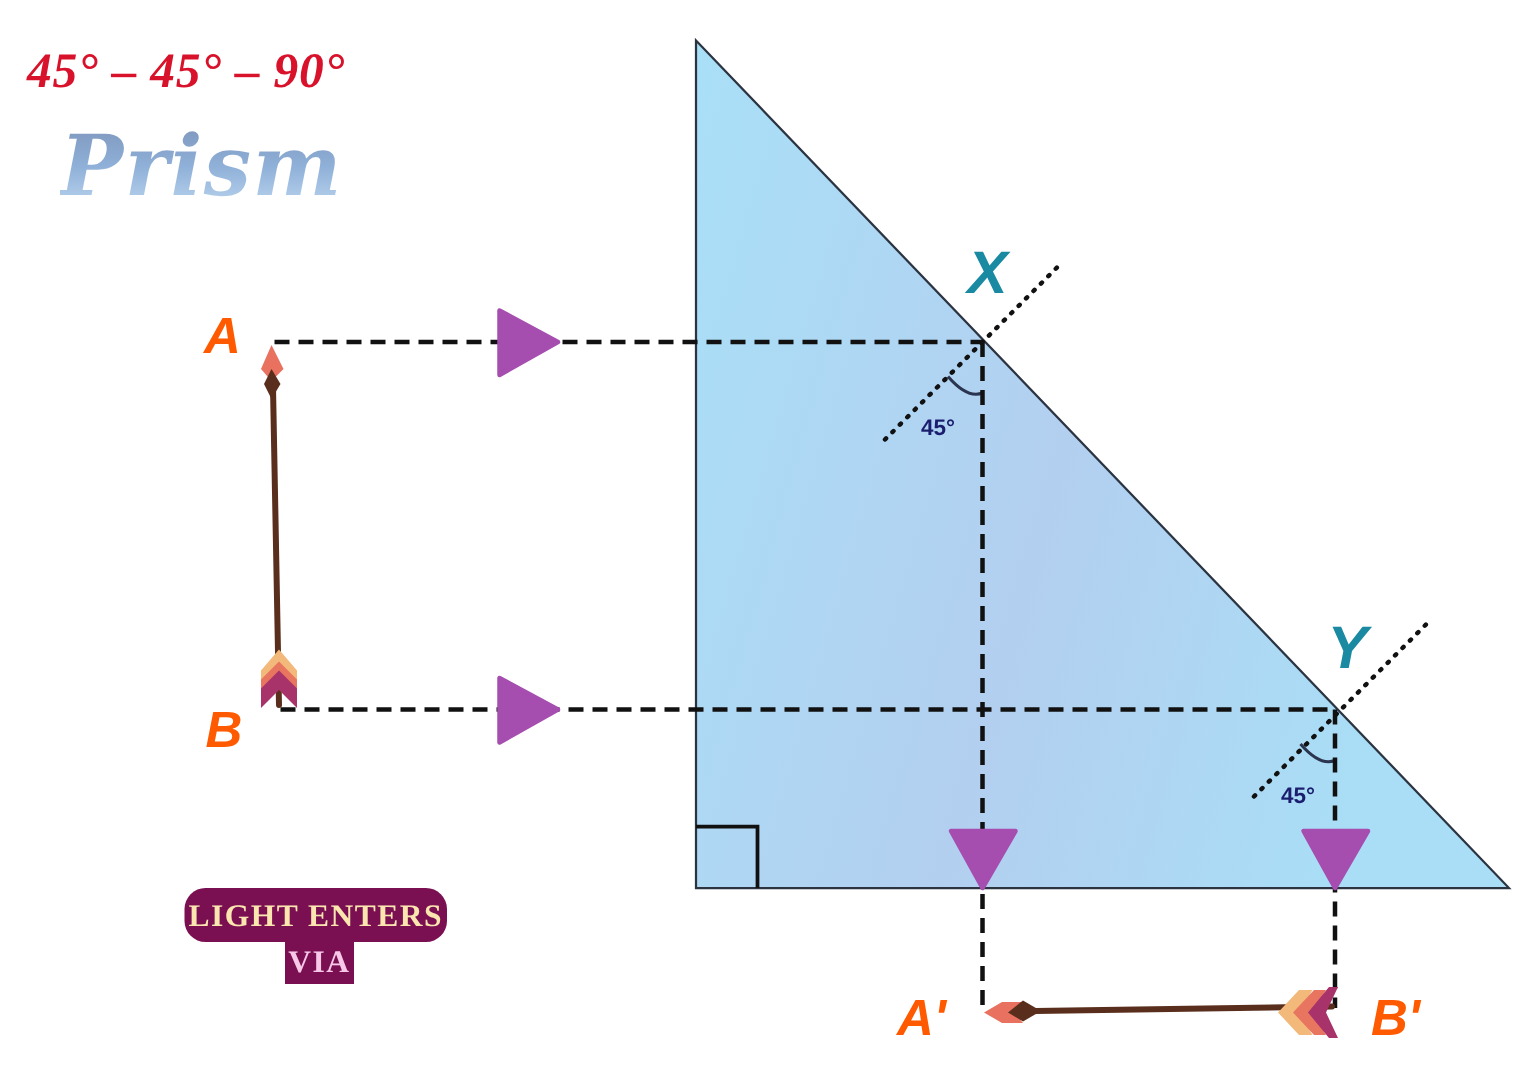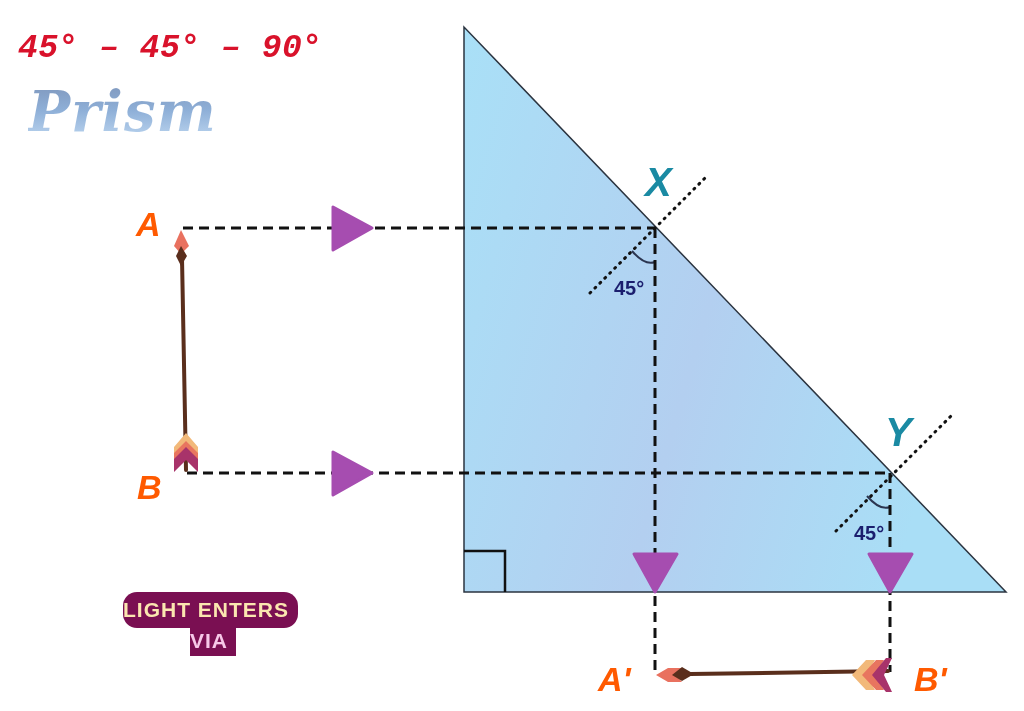--- a/index.html
+++ b/index.html
@@ -1,24 +1,24 @@
 <!DOCTYPE html>
 <html><head>
 <meta charset="utf-8">
 <style>
   html, body { margin:0; padding:0; background:#ffffff; }
   body { width:1024px; height:711px; position:relative; overflow:hidden; font-family:"Liberation Sans", sans-serif; }
   #stage { position:absolute; left:0; top:0; width:1024px; height:711px; }
-  .title-angles { position:absolute; left:18px; top:30px; font-family:Liberation Mono, monospace; font-weight:bold; font-style:italic; font-size:33px; color:#d9122b; letter-spacing:0.5px; white-space:nowrap; }
-  .title-prism { position:absolute; left:28px; top:78px; font-family:"DejaVu Serif", serif; font-weight:bold; font-style:italic; font-size:56px; letter-spacing:1px;
+  .title-angles { position:absolute; left:18px; top:30px; font-family:Liberation Serif, serif; font-weight:bold; font-style:italic; font-size:33px; color:#d9122b; letter-spacing:0.5px; white-space:nowrap; }
+  .title-prism { position:absolute; left:40px; top:78px; font-family:"DejaVu Serif", serif; font-weight:bold; font-style:italic; font-size:56px; letter-spacing:1px;
      background:linear-gradient(180deg,#7c93b8 0%,#8fb0d8 50%,#c3dbf3 100%); -webkit-background-clip:text; background-clip:text; color:transparent; }
   .lbl { position:absolute; font-family:"Liberation Sans", sans-serif; font-weight:bold; font-style:italic; color:#ff5a00; font-size:34px; line-height:1; }
   .pt-lbl { position:absolute; font-family:"Liberation Sans", sans-serif; font-weight:bold; font-style:italic; color:#1a8aa3; font-size:40px; line-height:1; }
-  .deg { position:absolute; font-family:"Liberation Sans", sans-serif; font-weight:bold; color:#1b1e6e; font-size:20px; line-height:1; }
-  .banner { position:absolute; font-family:Liberation Sans, sans-serif; font-weight:bold; background:#7a0f52; border-radius:14px; text-align:left; white-space:nowrap; letter-spacing:1px; }
+  .deg { position:absolute; font-family:"Liberation Sans", sans-serif; font-weight:bold; color:#1b1e6e; font-size:15px; line-height:1; }
+  .banner { position:absolute; font-family:Liberation Serif, serif; font-weight:bold; background:#7a0f52; border-radius:14px; text-align:center; white-space:nowrap; letter-spacing:1px; }
   .b1 { left:123px; top:592px; width:175px; height:36px; line-height:36px; font-size:21px; color:#fbe6b0; }
   .b2 { left:190px; top:626px; width:46px; height:30px; line-height:30px; font-size:21px; color:#f7c8e8; border-radius:0; }
   .b3 { left:25px; top:653px; width:373px; height:36px; line-height:36px; font-size:21px; color:#f7c8e8; }
 </style>
 </head>
 <body>
 
 <div id="stage">
 
   <svg width="1024" height="711" viewBox="0 0 1024 711" style="position:absolute;left:0;top:0;">

